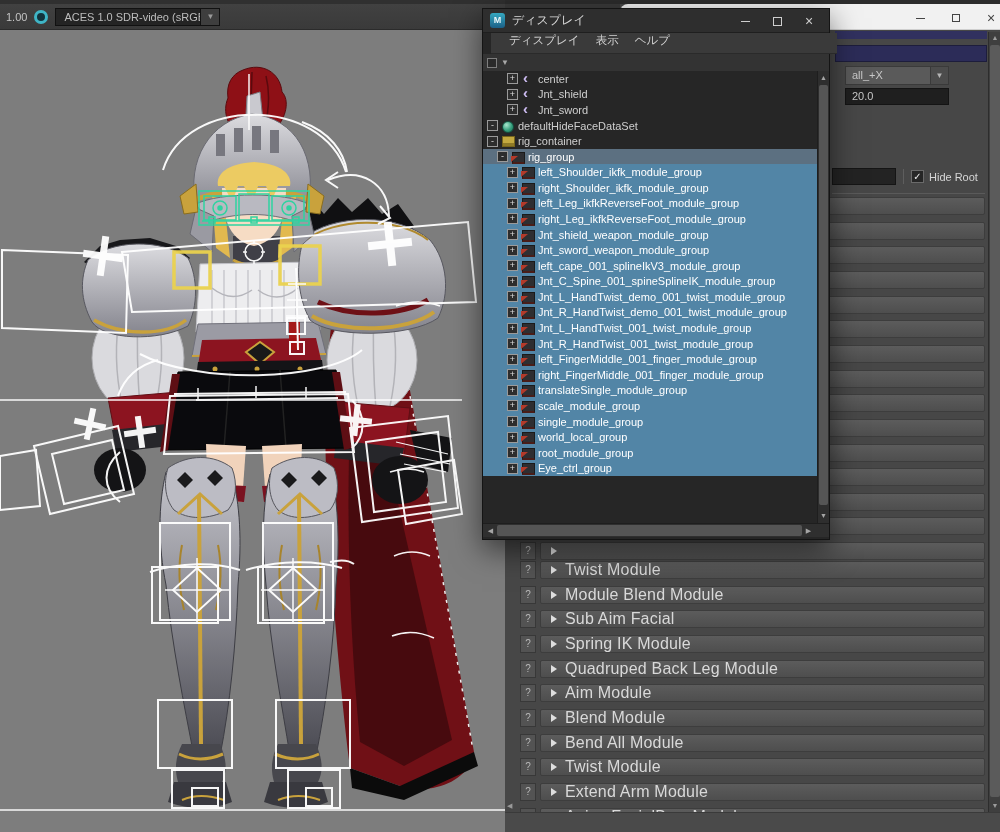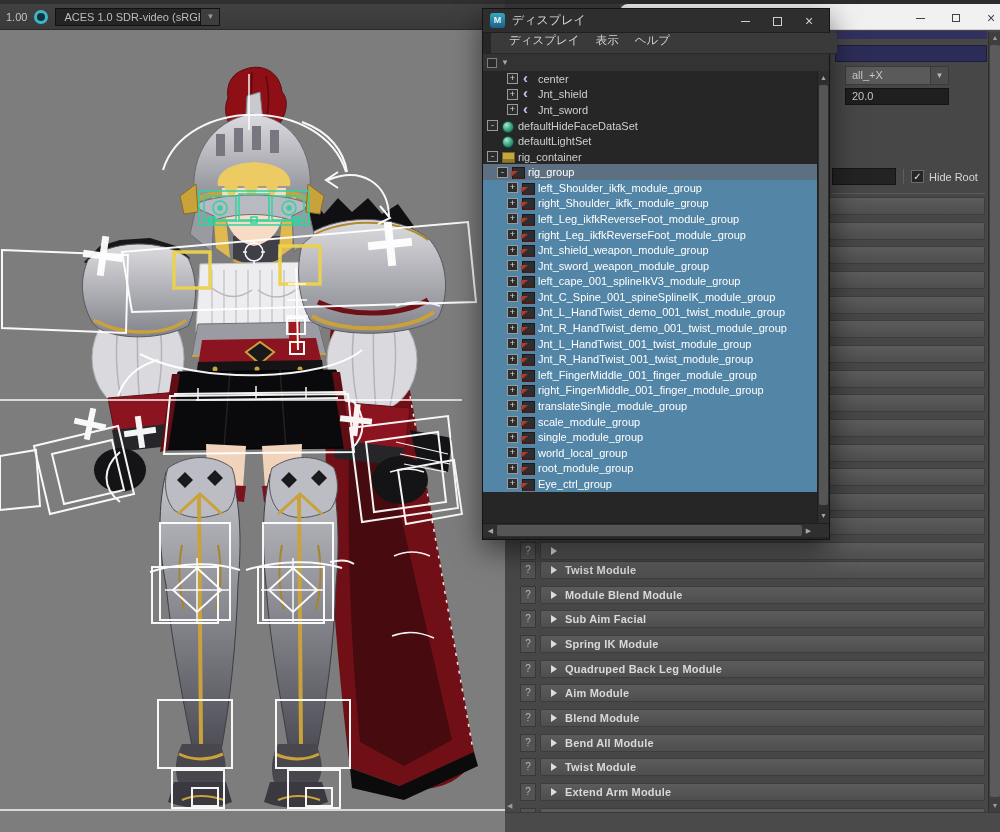--- a/index.html
+++ b/index.html
@@ -47,21 +47,21 @@
   .hr-check::before{content:"✓"}
   .hr-label{position:absolute;left:424px;top:141px;color:#d6d6d6;font-size:11px}
   .rp-sep{position:absolute;left:327px;top:163px;width:153px;height:1px;background:#5a5a5a}
   .module-list{position:absolute;inset:0}
   .mrow{position:absolute;left:15px;width:465px;height:18px}
   .qbtn{position:absolute;left:0;top:0;width:16px;height:18px;background:#535353;border:1px solid #383838;
     color:#b8b8b8;font-size:10px;text-align:center;line-height:16px}
   .mhead{position:absolute;left:20px;top:0;width:445px;height:18px;background:linear-gradient(#5c5c5c,#4e4e4e);
     border:1px solid #3d3d3d;border-radius:2px;display:flex;align-items:center;gap:8px;padding-left:10px}
   .marrow{width:0;height:0;border-left:6px solid #dedede;border-top:4px solid transparent;border-bottom:4px solid transparent}
-  .mlabel{color:#d9d9d9;font-size:11px;font-weight:bold;letter-spacing:.2px}
+  .mlabel{color:#d9d9d9;font-size:16px;font-weight:normal;letter-spacing:.2px}
   .rp-scroll{position:absolute;left:483px;top:2px;width:12px;height:780px;background:#3f3f3f;border-left:1px solid #2d2d2d}
   .rp-scroll .up,.rp-scroll .down{position:absolute;left:0;width:12px;height:12px;color:#9c9c9c;
     font-size:7px;text-align:center;line-height:12px}
   .rp-scroll .up{top:0}.rp-scroll .up::before{content:"▲"}
   .rp-scroll .down{bottom:0}.rp-scroll .down::before{content:"▼"}
   .rp-thumb{position:absolute;left:1px;top:13px;width:10px;height:752px;background:#5b5b5b;border-radius:2px}
   .rp-bottom{position:absolute;left:0;bottom:0;width:100%;height:20px;background:#4a4a4a;border-top:1px solid #3a3a3a}
   .hs-left{position:absolute;left:2px;top:772px;color:#9a9a9a;font-size:7px}
   .hs-left::before{content:"◀"}
 
@@ -614,26 +614,20 @@
           <span class="lab">Jnt_sword</span>
         </div>
         <div class="trow">
           <span class="ind" style="width: 0px;"></span>
           <span class="exp">-</span>
           <span class="ico set"></span>
           <span class="lab">defaultHideFaceDataSet</span>
         </div>
         <div class="trow">
           <span class="ind" style="width: 0px;"></span>
-          <span class="expspace"></span>
-          <span class="ico set"></span>
-          <span class="lab">defaultLightSet</span>
-        </div>
-        <div class="trow">
-          <span class="ind" style="width: 0px;"></span>
           <span class="exp">-</span>
           <span class="ico container"></span>
           <span class="lab">rig_container</span>
         </div>
         <div class="trow lead">
           <span class="ind" style="width: 10px;"></span>
           <span class="exp">-</span>
           <span class="ico group"></span>
           <span class="lab">rig_group</span>
         </div>

